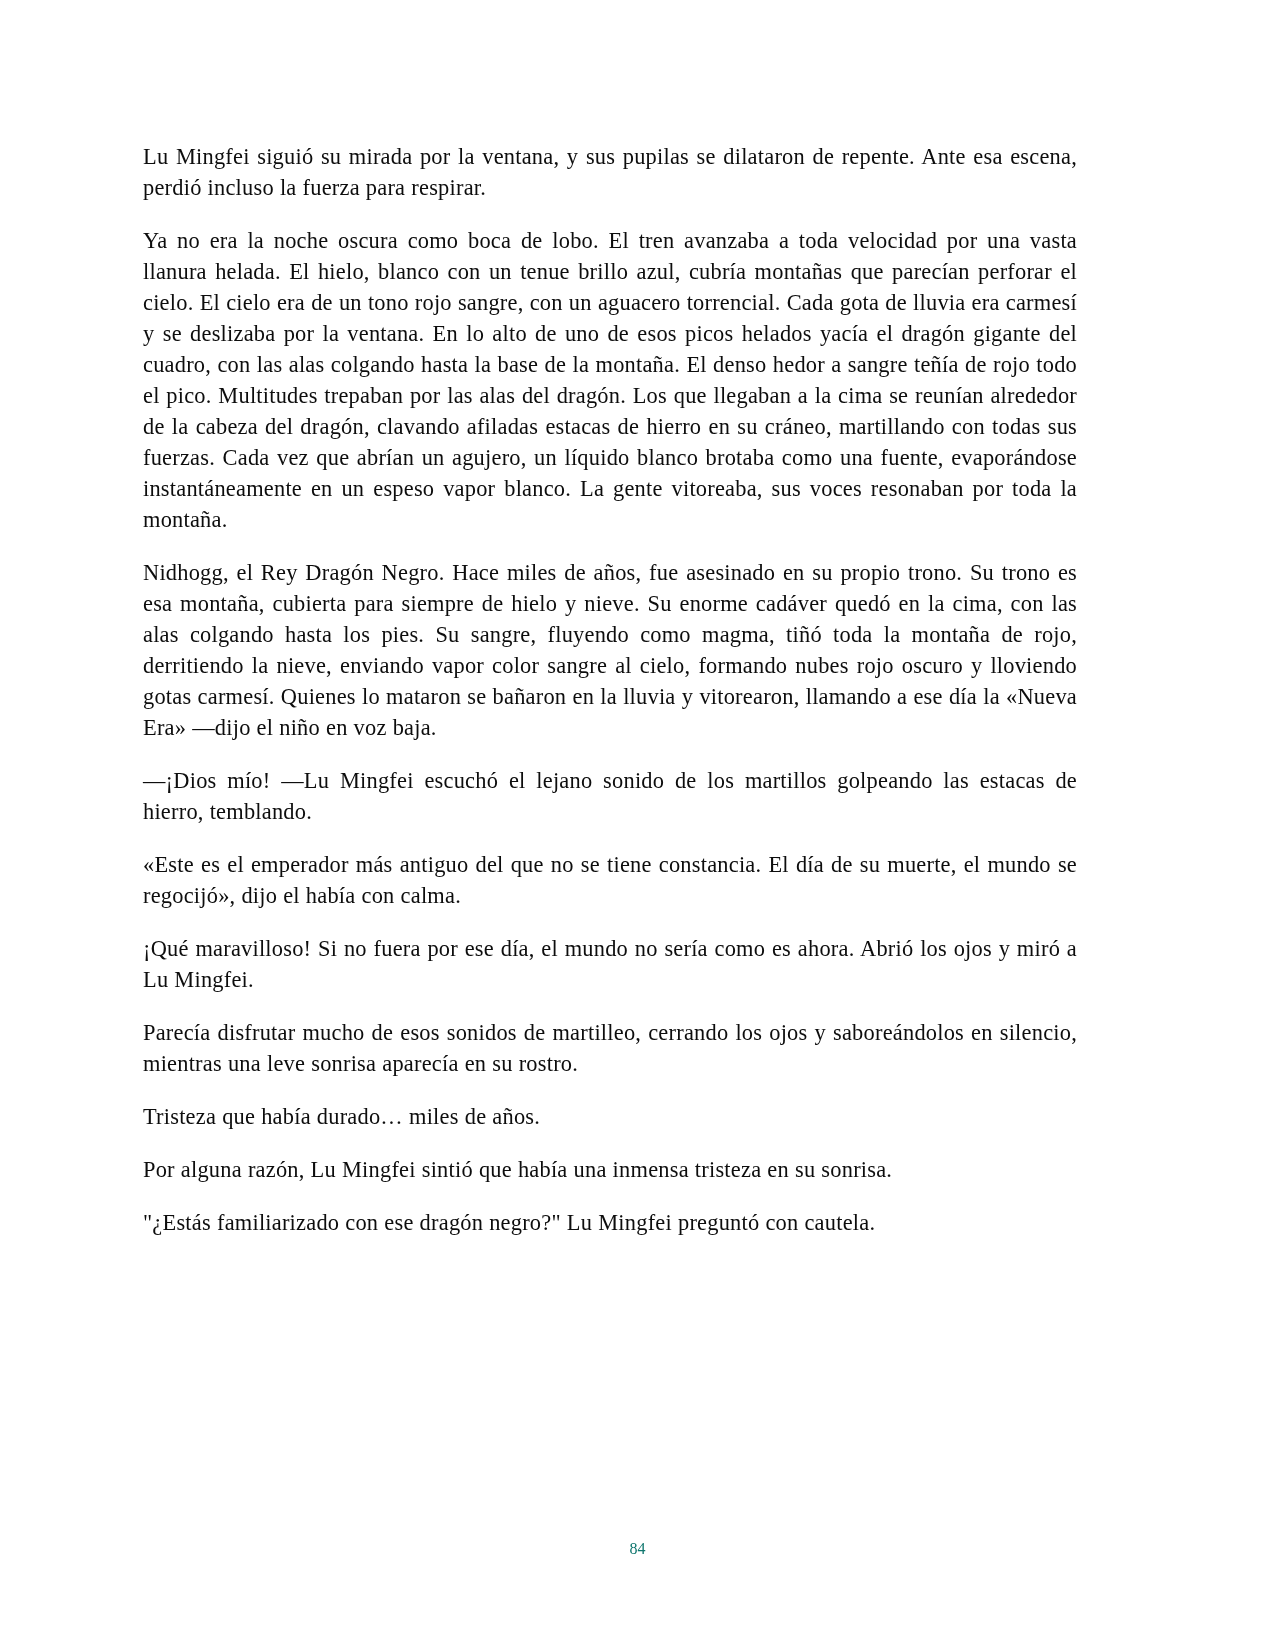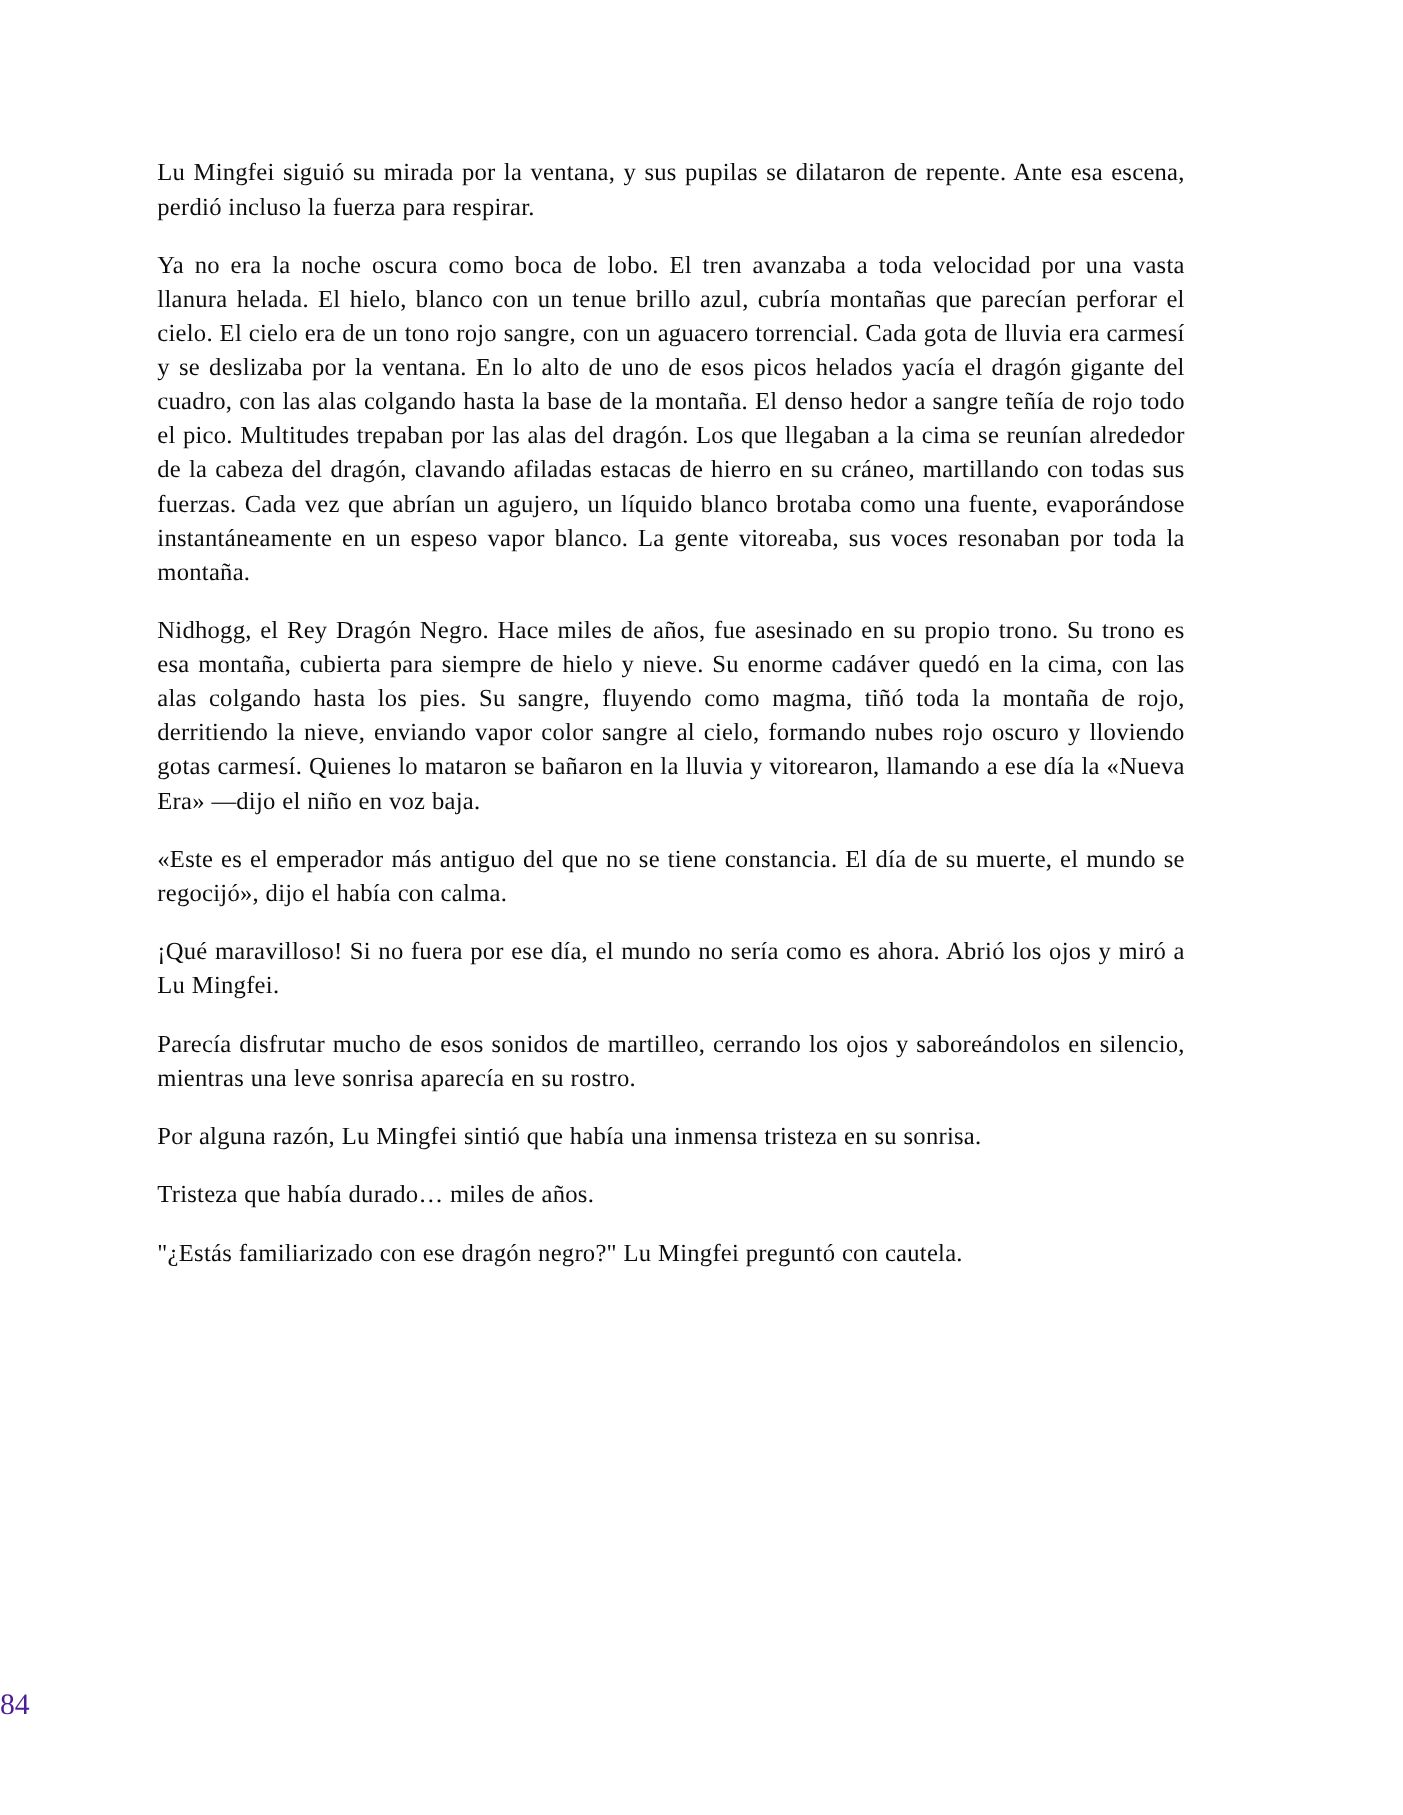--- a/index.html
+++ b/index.html
@@ -37,39 +37,40 @@
     hyphens: none;
   }
   .para:last-child {
     margin-bottom: 0;
   }
   .page-number {
     position: absolute;
     left: 0;
     right: 0;
     top: 1537px;
-    text-align: left;
-    font-size: 27px;
+    text-align: center;
+    font-size: 16px;
     line-height: 24px;
-    color: #4c1d95;
+    color: #0f766e;
     font-family: "Liberation Serif", "DejaVu Serif", serif;
   }
 </style>
 </head>
 <body>
 
 <div class="page">
 
   <div class="text-column">
     <p class="para">Lu Mingfei siguió su mirada por la ventana, y sus pupilas se dilataron de repente. Ante esa escena, perdió incluso la fuerza para respirar.</p>
     <p class="para">Ya no era la noche oscura como boca de lobo. El tren avanzaba a toda velocidad por una vasta llanura helada. El hielo, blanco con un tenue brillo azul, cubría montañas que parecían perforar el cielo. El cielo era de un tono rojo sangre, con un aguacero torrencial. Cada gota de lluvia era carmesí y se deslizaba por la ventana. En lo alto de uno de esos picos helados yacía el dragón gigante del cuadro, con las alas colgando hasta la base de la montaña. El denso hedor a sangre teñía de rojo todo el pico. Multitudes trepaban por las alas del dragón. Los que llegaban a la cima se reunían alrededor de la cabeza del dragón, clavando afiladas estacas de hierro en su cráneo, martillando con todas sus fuerzas. Cada vez que abrían un agujero, un líquido blanco brotaba como una fuente, evaporándose instantáneamente en un espeso vapor blanco. La gente vitoreaba, sus voces resonaban por toda la montaña.</p>
     <p class="para">Nidhogg, el Rey Dragón Negro. Hace miles de años, fue asesinado en su propio trono. Su trono es esa montaña, cubierta para siempre de hielo y nieve. Su enorme cadáver quedó en la cima, con las alas colgando hasta los pies. Su sangre, fluyendo como magma, tiñó toda la montaña de rojo, derritiendo la nieve, enviando vapor color sangre al cielo, formando nubes rojo oscuro y lloviendo gotas carmesí. Quienes lo mataron se bañaron en la lluvia y vitorearon, llamando a ese día la «Nueva Era» —dijo el niño en voz baja.</p>
+    <p class="para">—¡Dios mío! —Lu Mingfei escuchó el lejano sonido de los martillos golpeando las estacas de hierro, temblando.</p>
     <p class="para">«Este es el emperador más antiguo del que no se tiene constancia. El día de su muerte, el mundo se regocijó», dijo el había con calma.</p>
     <p class="para">¡Qué maravilloso! Si no fuera por ese día, el mundo no sería como es ahora. Abrió los ojos y miró a Lu Mingfei.</p>
     <p class="para">Parecía disfrutar mucho de esos sonidos de martilleo, cerrando los ojos y saboreándolos en silencio, mientras una leve sonrisa aparecía en su rostro.</p>
+    <p class="para">Tristeza que había durado… miles de años.</p>
     <p class="para">Por alguna razón, Lu Mingfei sintió que había una inmensa tristeza en su sonrisa.</p>
-    <p class="para">Tristeza que había durado… miles de años.</p>
     <p class="para">"¿Estás familiarizado con ese dragón negro?" Lu Mingfei preguntó con cautela.</p>
   </div>
 
   <div class="page-number">84</div>
 
 </div>
 
 </body></html>

